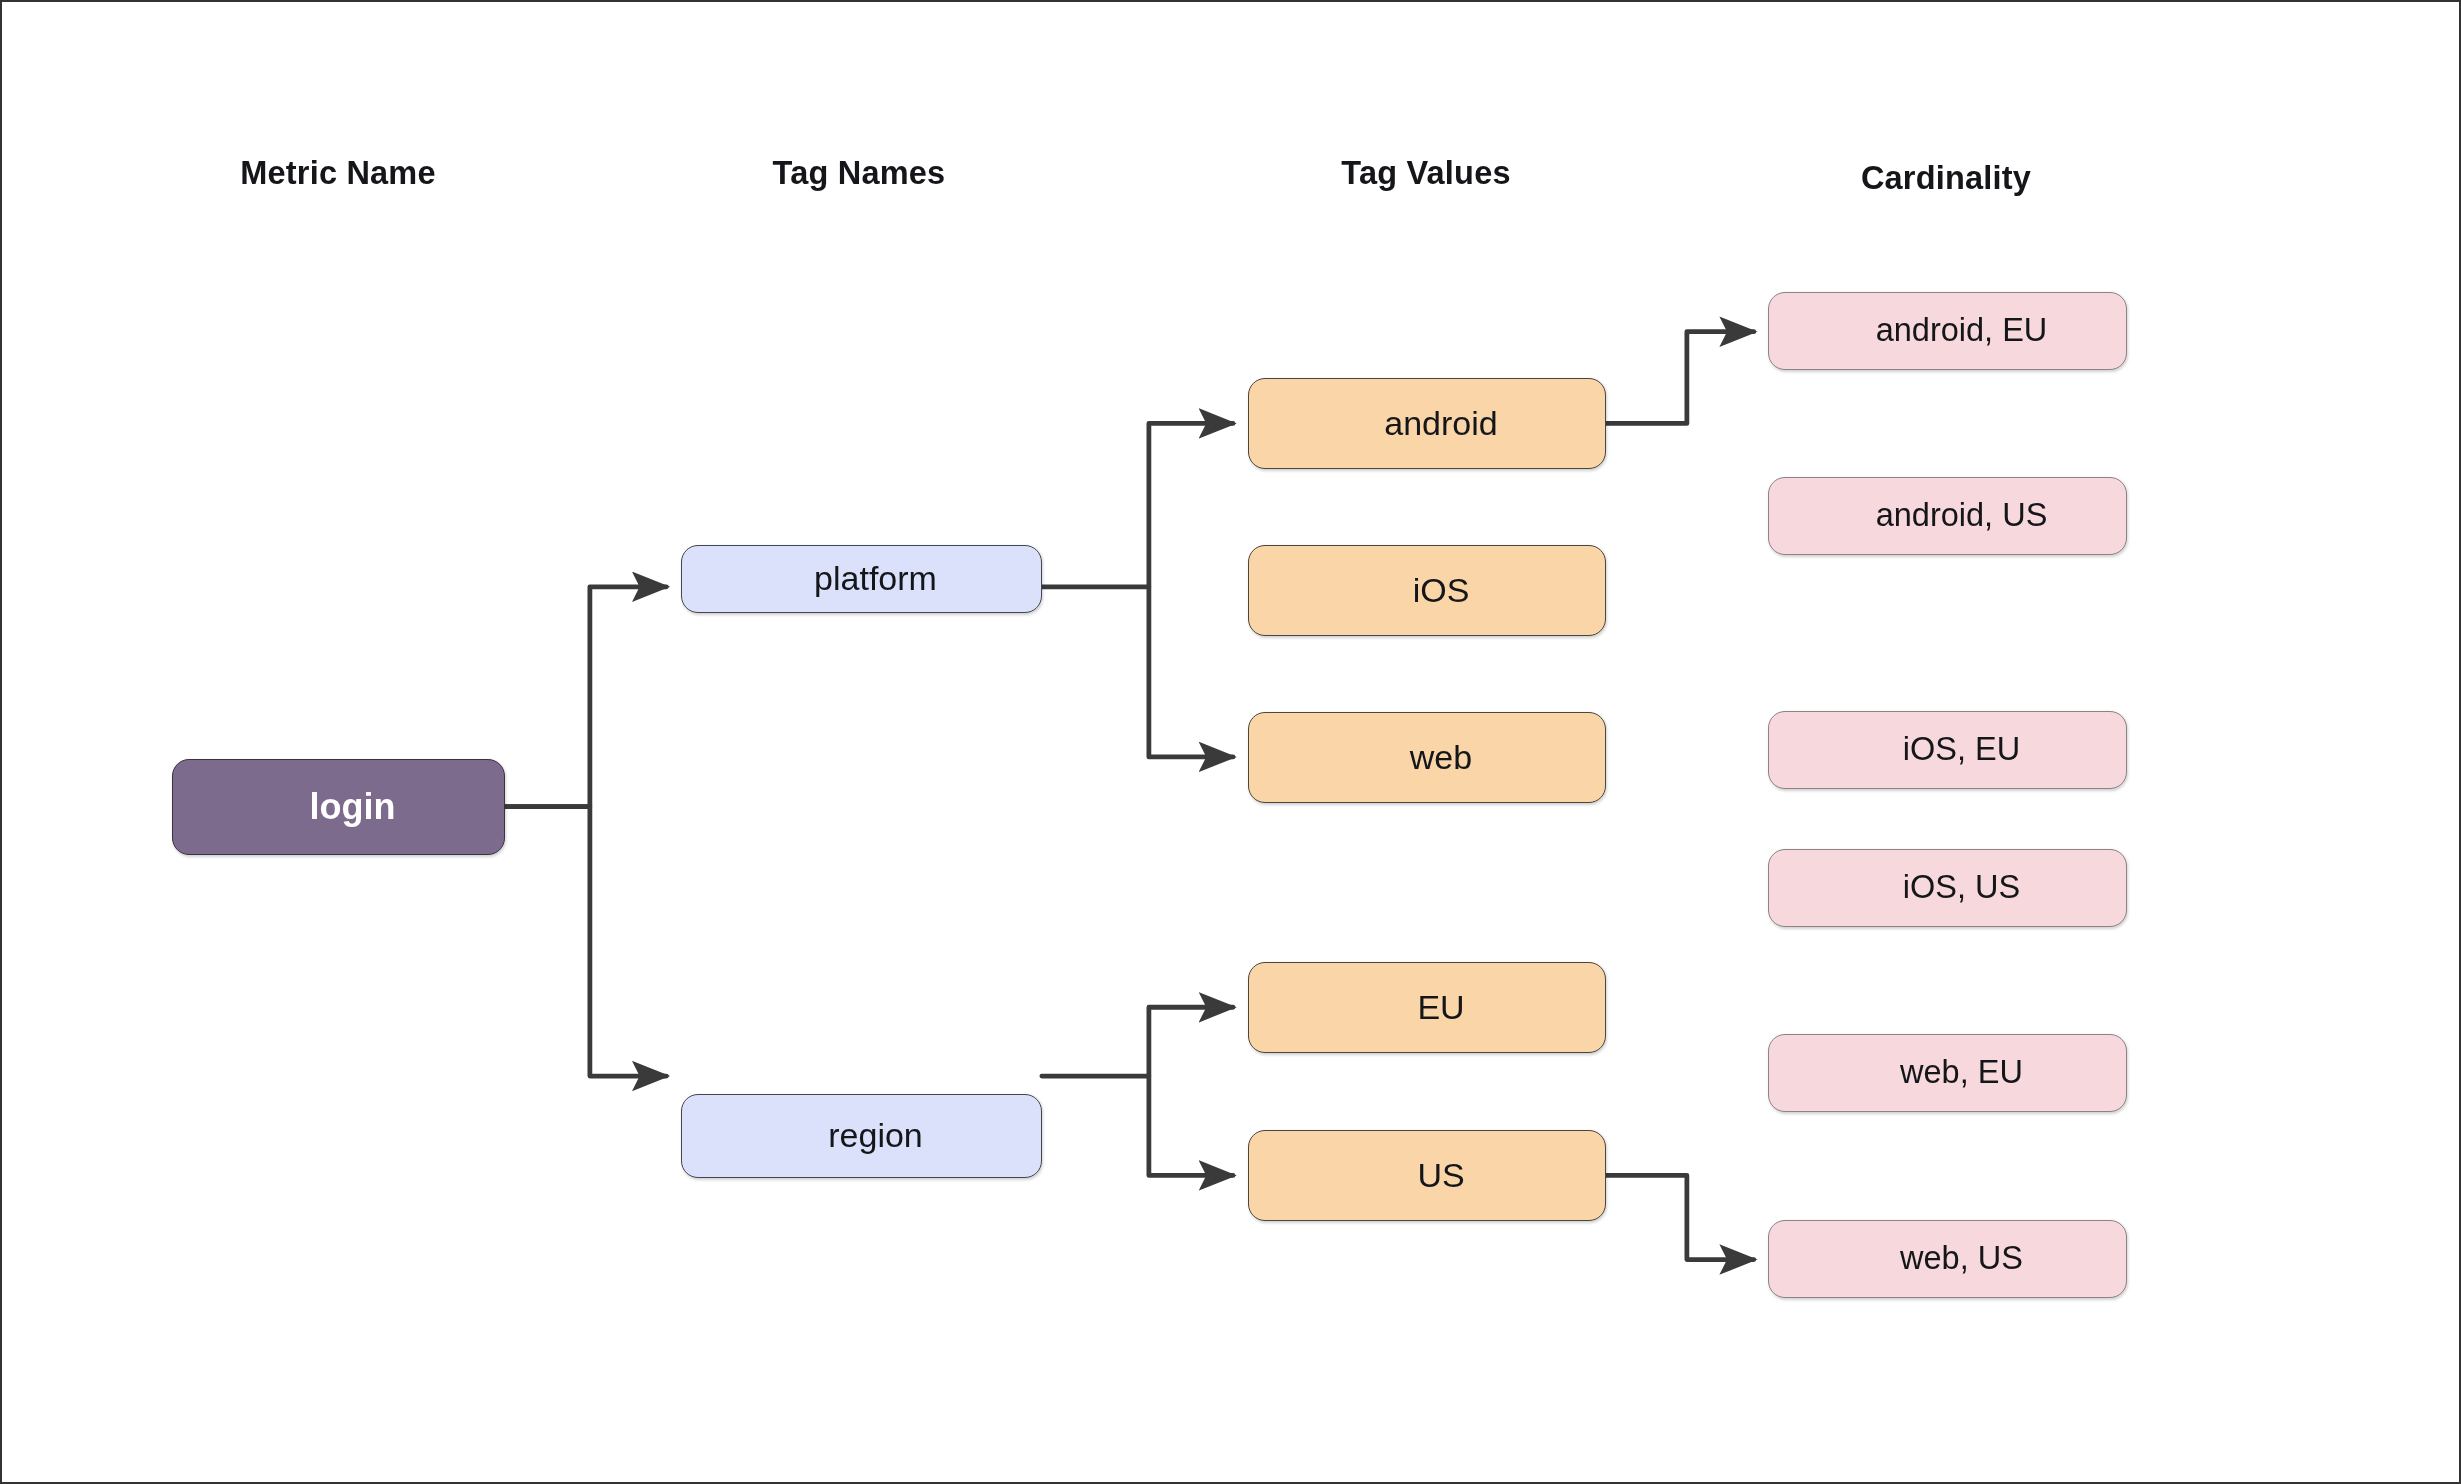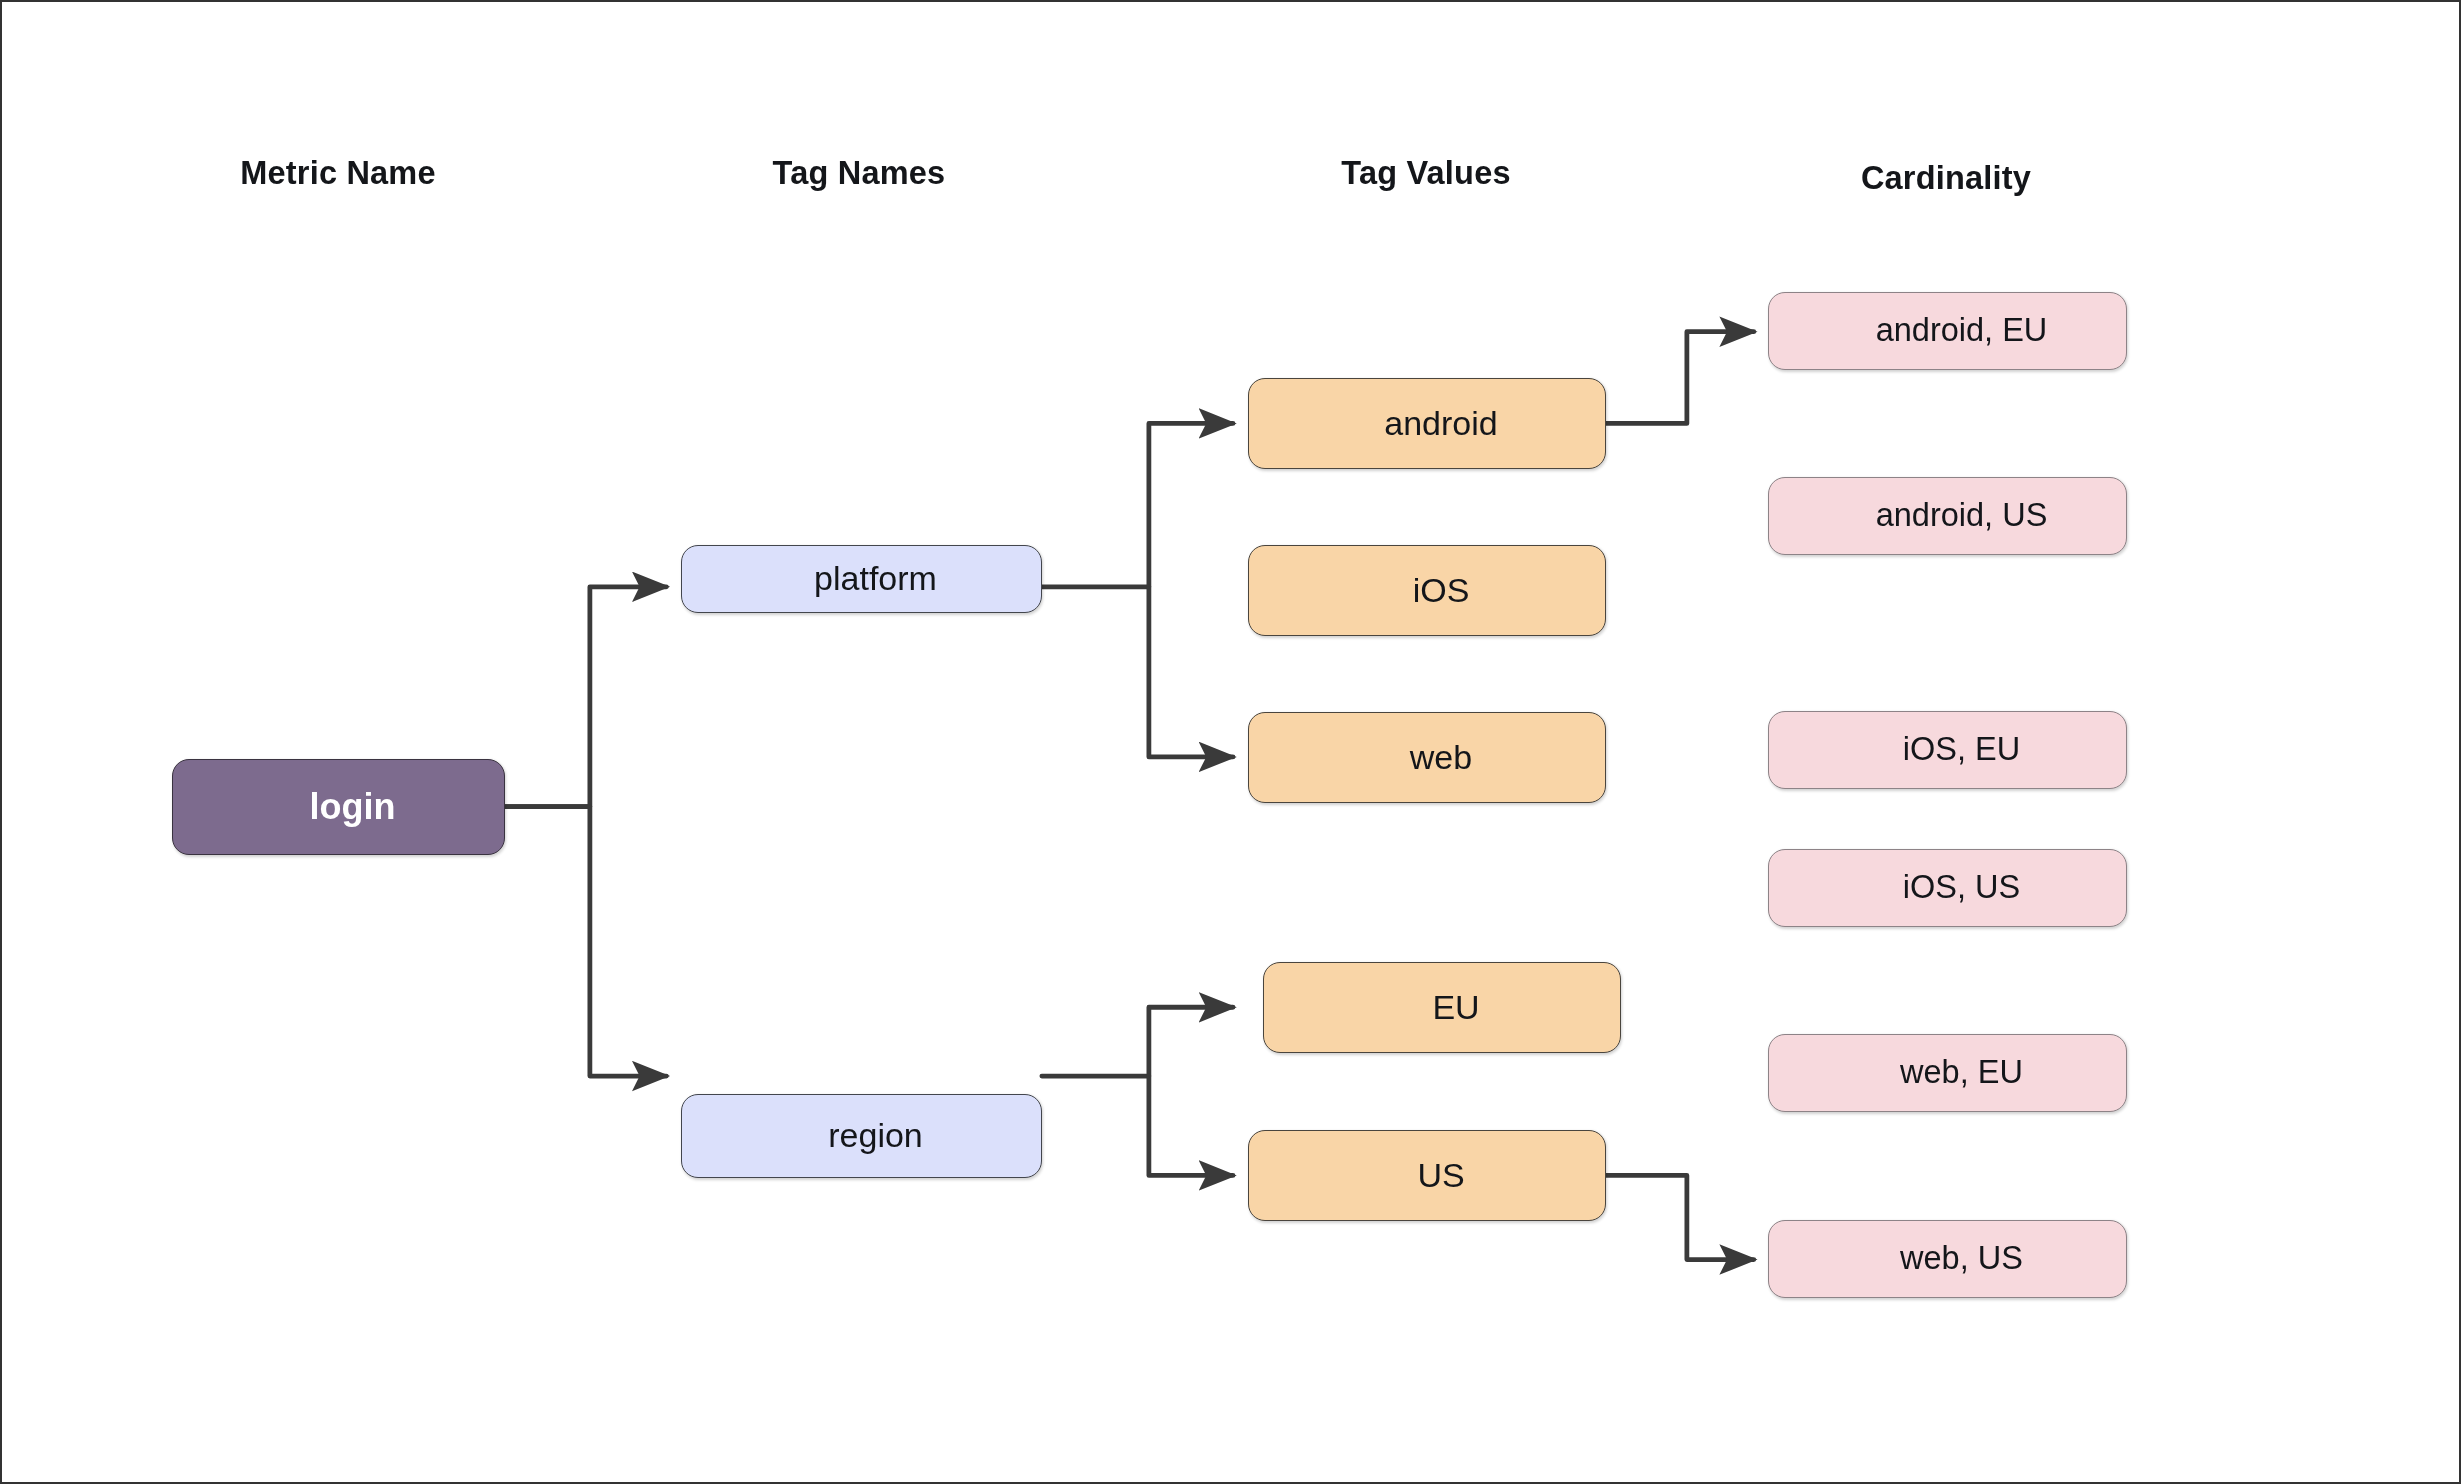--- a/index.html
+++ b/index.html
@@ -110,21 +110,21 @@
       </div>
       <div class="node tagvalue" style="left: 1246px; top: 376px; width: 358px; height: 91px; font-size: 34px;">
         <span>android</span>
       </div>
       <div class="node tagvalue" style="left: 1246px; top: 543px; width: 358px; height: 91px; font-size: 34px;">
         <span>iOS</span>
       </div>
       <div class="node tagvalue" style="left: 1246px; top: 710px; width: 358px; height: 91px; font-size: 34px;">
         <span>web</span>
       </div>
-      <div class="node tagvalue" style="left: 1246px; top: 960px; width: 358px; height: 91px; font-size: 34px; margin-left: 15px;">
+      <div class="node tagvalue" style="left: 1246px; top: 960px; width: 358px; height: 91px; font-size: 34px;">
         <span>EU</span>
       </div>
       <div class="node tagvalue" style="left: 1246px; top: 1128px; width: 358px; height: 91px; font-size: 34px;">
         <span>US</span>
       </div>
       <div class="node cardinality" style="left: 1766px; top: 290px; width: 359px; height: 78px; font-size: 32.5px;">
         <span>android, EU</span>
       </div>
       <div class="node cardinality" style="left: 1766px; top: 475px; width: 359px; height: 78px; font-size: 32.5px;">
         <span>android, US</span>

